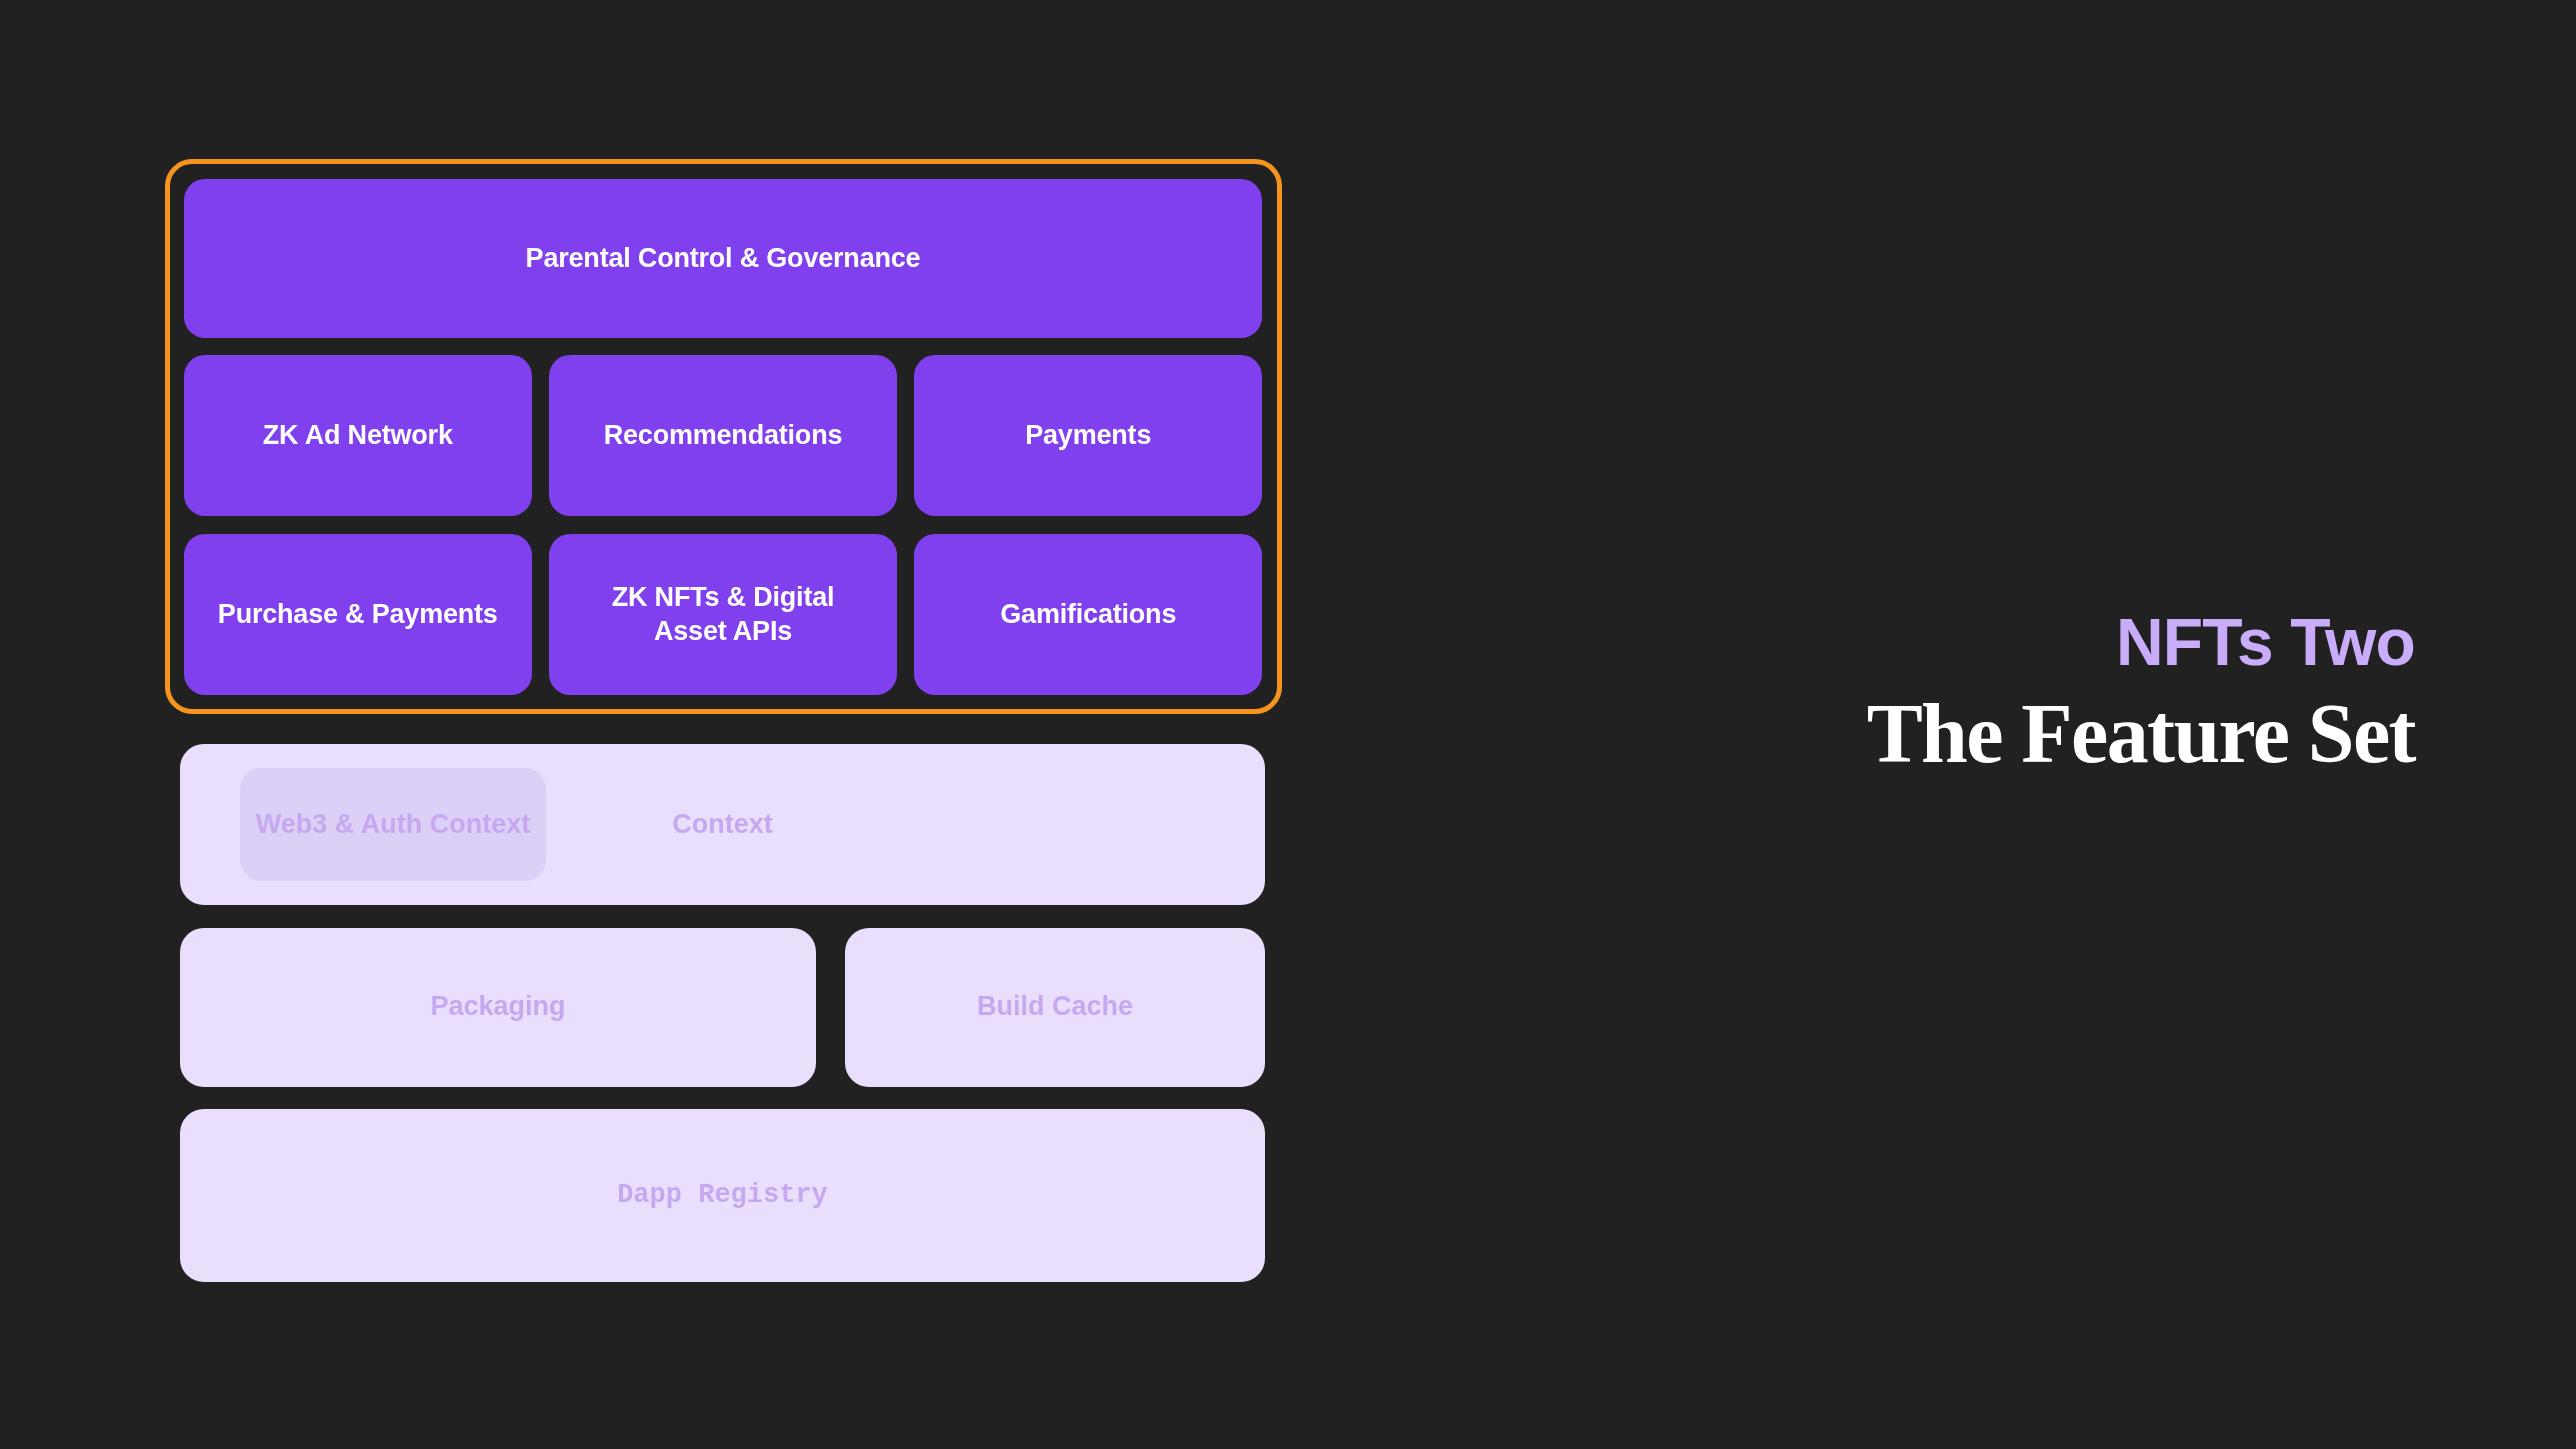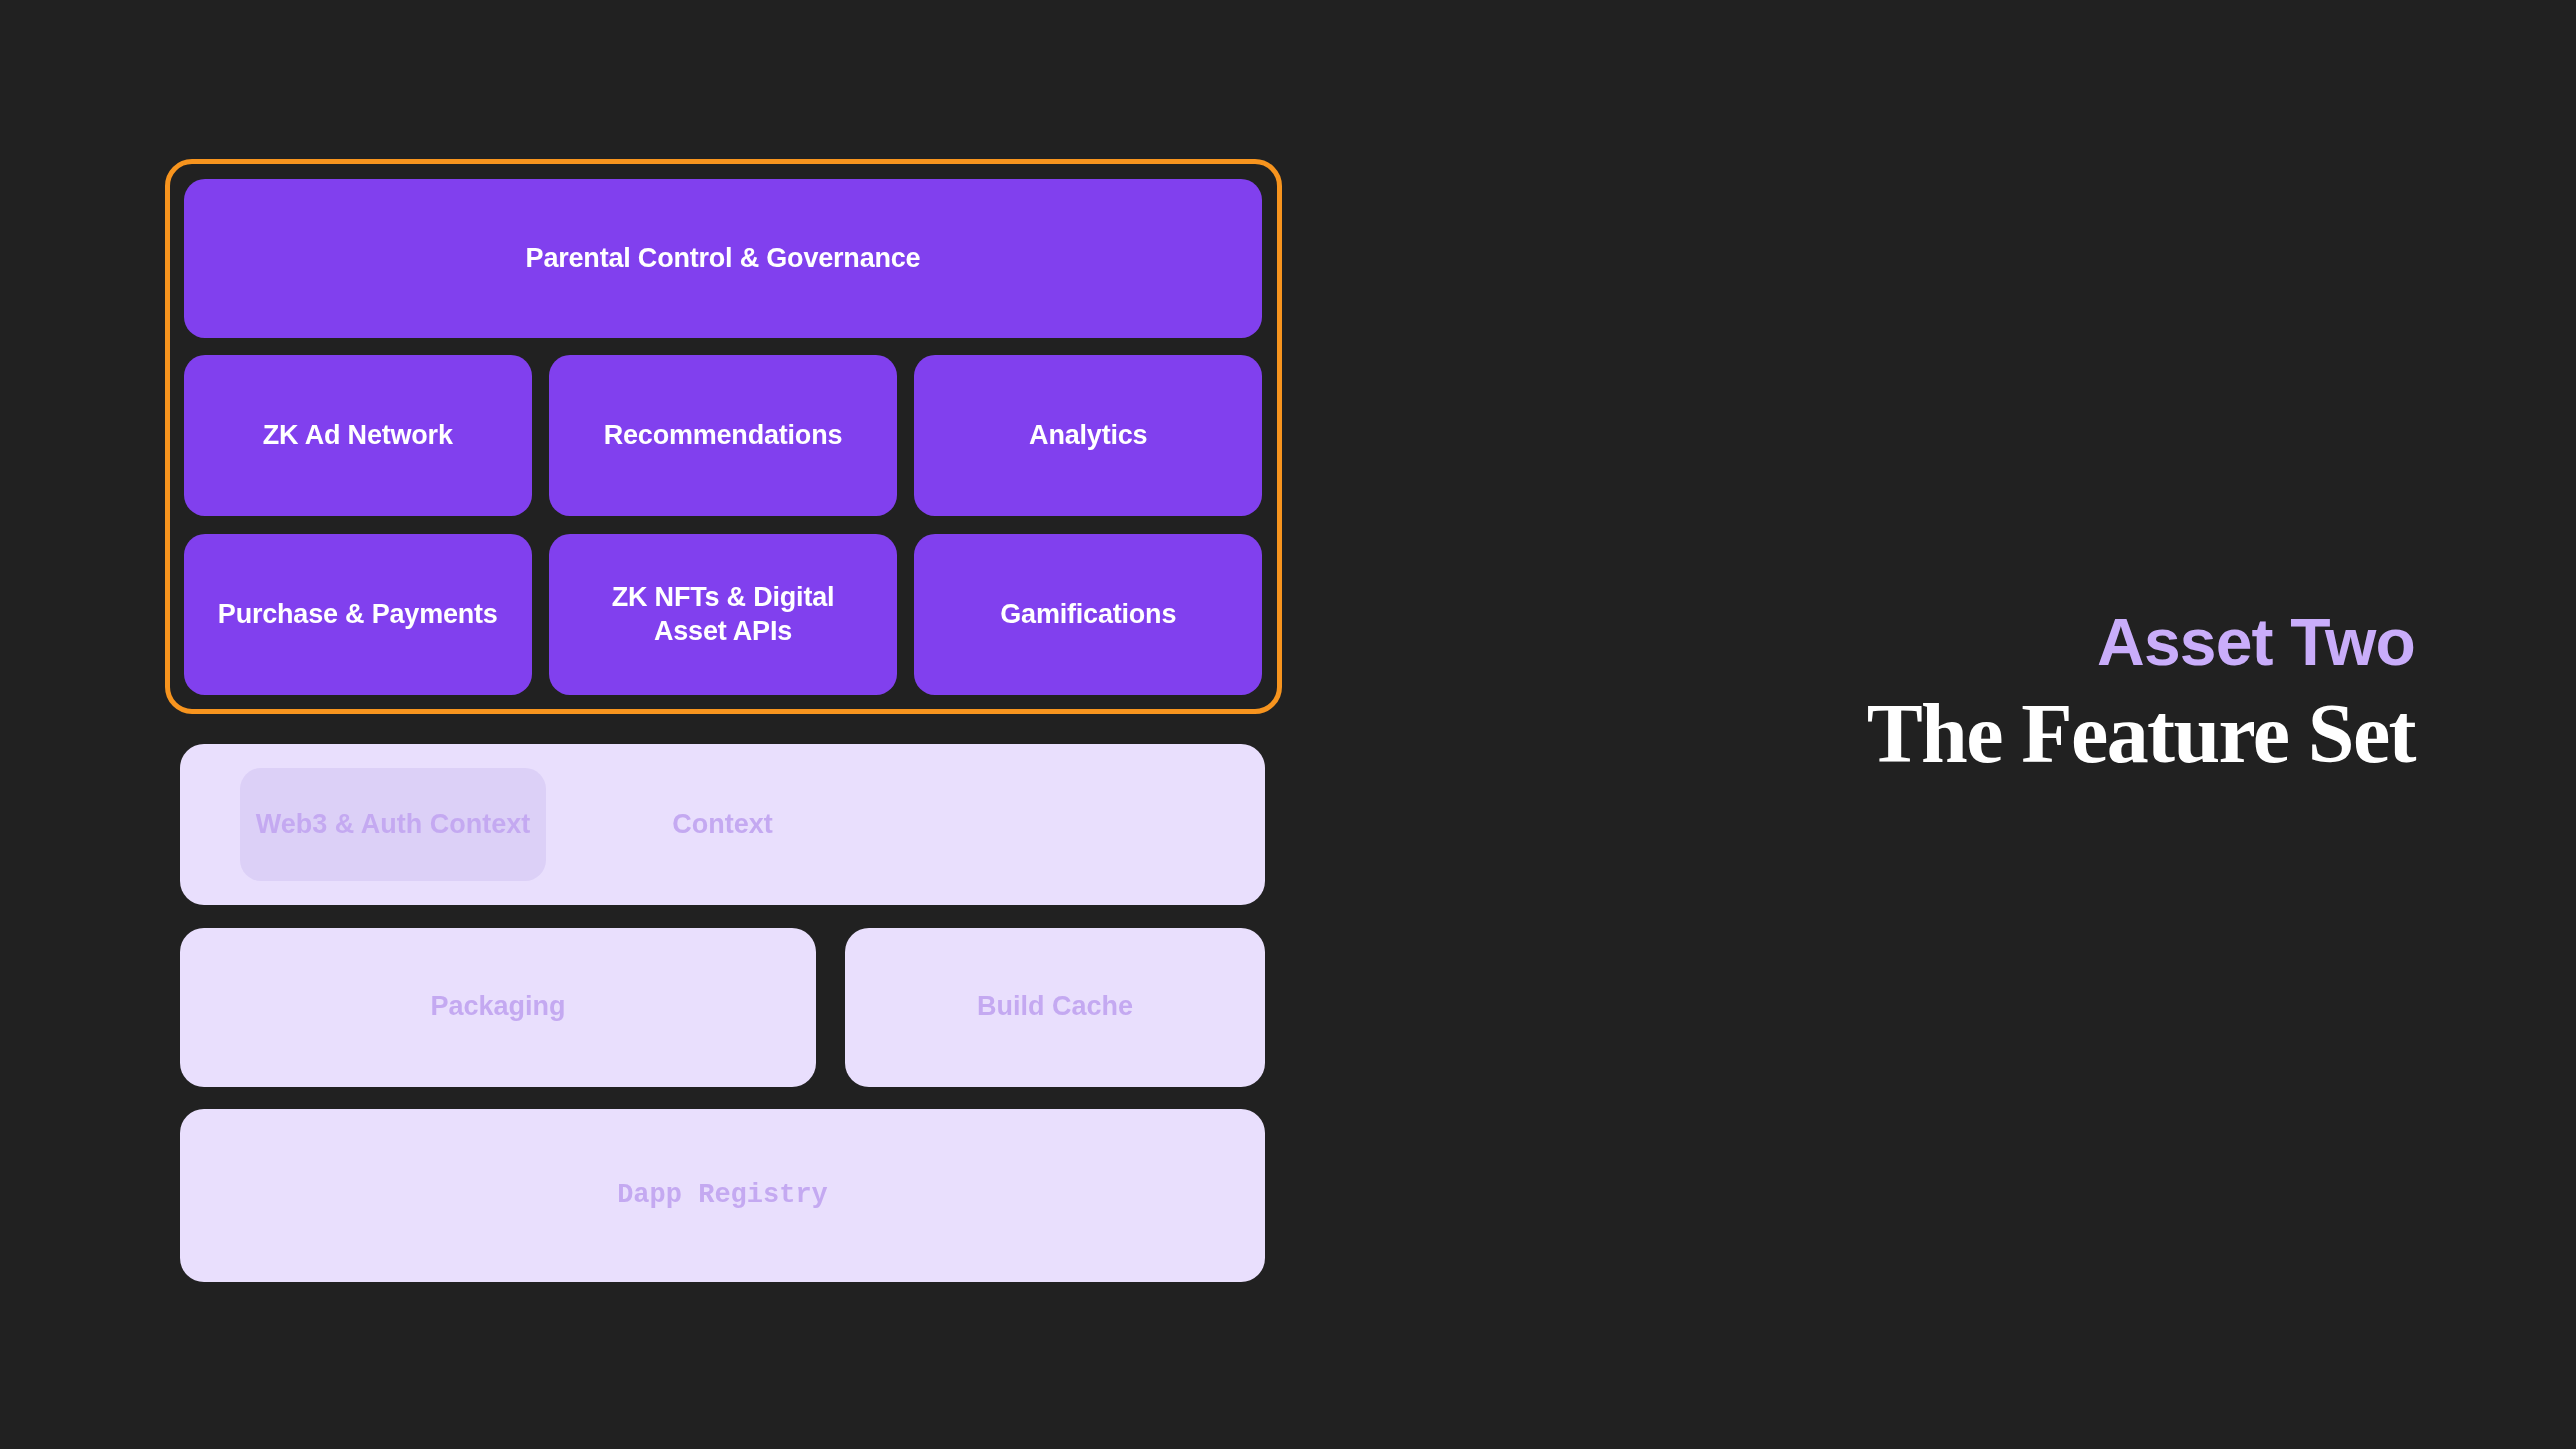--- a/index.html
+++ b/index.html
@@ -183,21 +183,21 @@
 
     <div class="phase-group">
 
       <div class="card-row">
         <div class="card wide">Parental Control &amp; Governance</div>
       </div>
 
       <div class="card-row">
         <div class="card third">ZK Ad Network</div>
         <div class="card third">Recommendations</div>
-        <div class="card third">Analytics</div>
+        <div class="card third">Payments</div>
       </div>
 
       <div class="card-row">
         <div class="card third">Purchase &amp; Payments</div>
         <div class="card third">ZK NFTs &amp; Digital Asset APIs</div>
         <div class="card third">Gamifications</div>
       </div>
 
     </div>
   </div>
@@ -216,18 +216,18 @@
       <div class="layer buildcache">Build Cache</div>
     </div>
 
     <div class="layer-row">
       <div class="layer registry">Dapp Registry</div>
     </div>
 
   </div>
 
   <div class="headline">
-    <span class="eyebrow">Asset Two</span>
+    <span class="eyebrow">NFTs Two</span>
     <span class="title">The Feature Set</span>
   </div>
 
 </div>
 
 
 </body></html>

